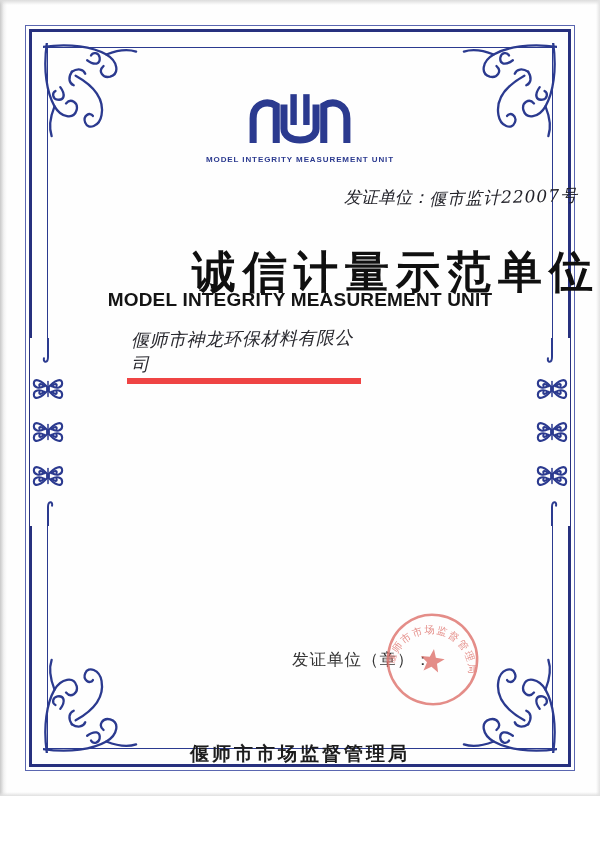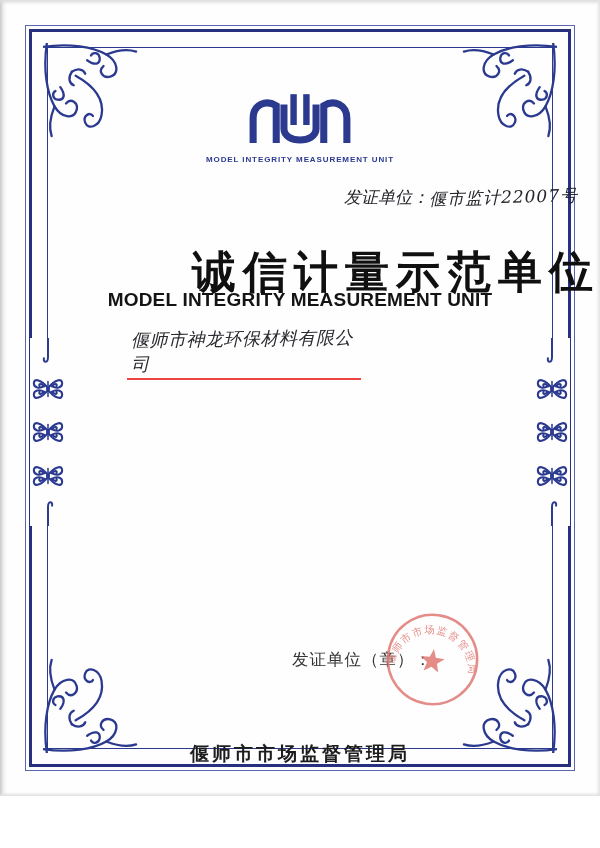--- a/index.html
+++ b/index.html
@@ -46,21 +46,21 @@
   .hand{font-family:"DejaVu Serif","Liberation Serif",serif;font-style:italic;}
   .cert-no .val{display:inline-block;transform:rotate(-1.5deg);letter-spacing:1px;}
   
   .title-cn{position:absolute;top:214px;left:0;width:100%;text-align:right;
     font-family:"DejaVu Serif","Liberation Serif",serif;font-weight:900;
     font-size:44px;letter-spacing:7px;color:#101010;}
   .title-en{position:absolute;top:273px;left:0;width:100%;text-align:center;
     font-size:19px;font-weight:800;letter-spacing:0.2px;color:#141414;}
   
   .company{position:absolute;left:127px;top:327px;width:228px;
-    border-bottom:2px solid #ef4444;padding:0 2px 3px 4px;}
+    border-bottom:6px solid #ef4444;padding:0 2px 3px 4px;}
   .company .name{display:inline-block;font-size:18px;color:#2a2a30;
     transform:rotate(-0.8deg);letter-spacing:0.5px;}
   
   .body-text{position:absolute;left:84px;top:381px;width:435px;margin:0;
     font-size:21px;line-height:39.6px;color:#2d2d2d;text-align:justify;
     text-indent:2.6em;font-weight:500;}
   
   .issuer-label{position:absolute;left:292px;top:649px;font-size:16.5px;
     font-weight:500;color:#333;letter-spacing:1px;}
   .seal{position:absolute;left:384px;top:611px;width:97px;height:97px;

